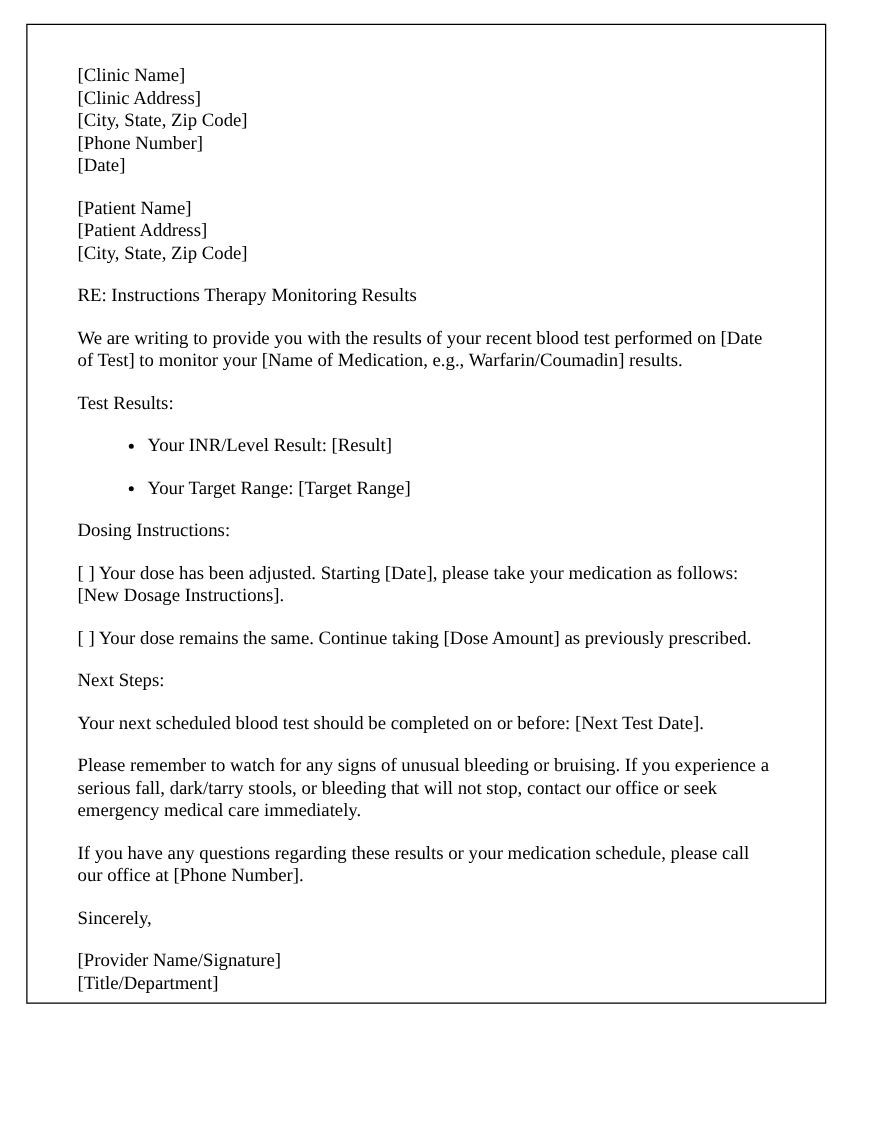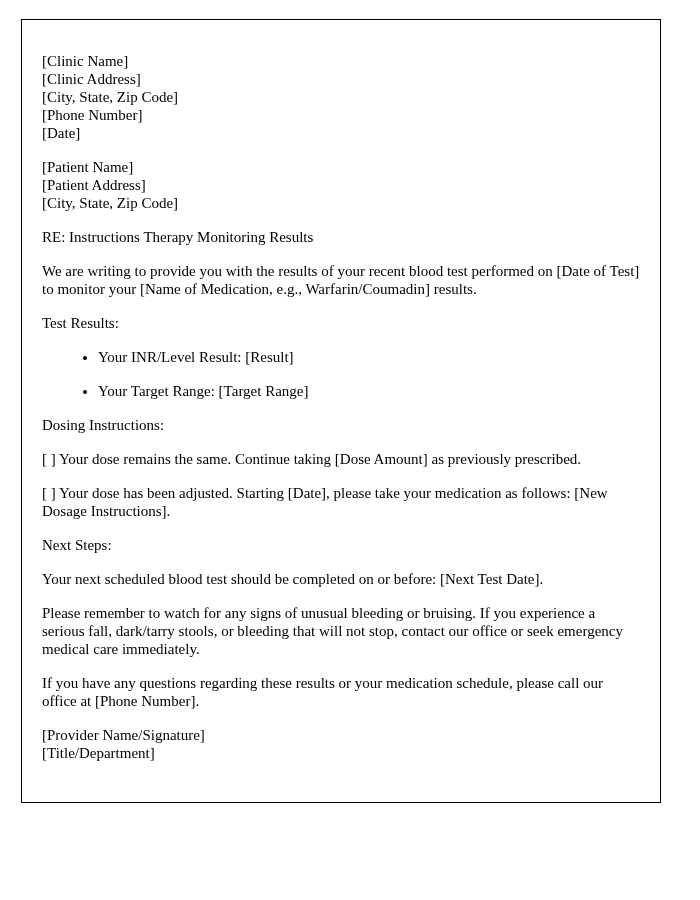--- a/index.html
+++ b/index.html
@@ -15,21 +15,21 @@
   }
   .page {
     position: absolute;
     left: 21px;
     top: 19px;
     width: 640px;
     height: 784px;
     box-sizing: border-box;
     border: 1px solid #000000;
     background: #ffffff;
-    padding: 16px 20px;
+    padding: 16px 40px;
     overflow: hidden;
     font-family: "Liberation Serif", "DejaVu Serif", serif;
     font-size: 15px;
     line-height: 18px;
     color: #000000;
   }
   .page p {
     margin: 16px 0;
     padding: 0;
   }
@@ -68,29 +68,30 @@
 
   <p class="heading">Test Results:</p>
 
   <ul>
     <li>Your INR/Level Result: [Result]</li>
     <li>Your Target Range: [Target Range]</li>
   </ul>
 
   <p class="heading">Dosing Instructions:</p>
 
+  <p>[ ] Your dose has been adjusted. Starting [Date], please take your medication as follows: [New Dosage Instructions].</p>
+
   <p>[ ] Your dose remains the same. Continue taking [Dose Amount] as previously prescribed.</p>
-
-  <p>[ ] Your dose has been adjusted. Starting [Date], please take your medication as follows: [New Dosage Instructions].</p>
 
   <p class="heading">Next Steps:</p>
 
   <p>Your next scheduled blood test should be completed on or before: [Next Test Date].</p>
 
   <p>Please remember to watch for any signs of unusual bleeding or bruising. If you experience a serious fall, dark/tarry stools, or bleeding that will not stop, contact our office or seek emergency medical care immediately.</p>
 
   <p>If you have any questions regarding these results or your medication schedule, please call our office at [Phone Number].</p>
 
+  <p>Sincerely,</p>
 
   <p><span>[Provider Name/Signature]</span><br>
     <span>[Title/Department]</span></p>
 
 </div>
 
 </body></html>

